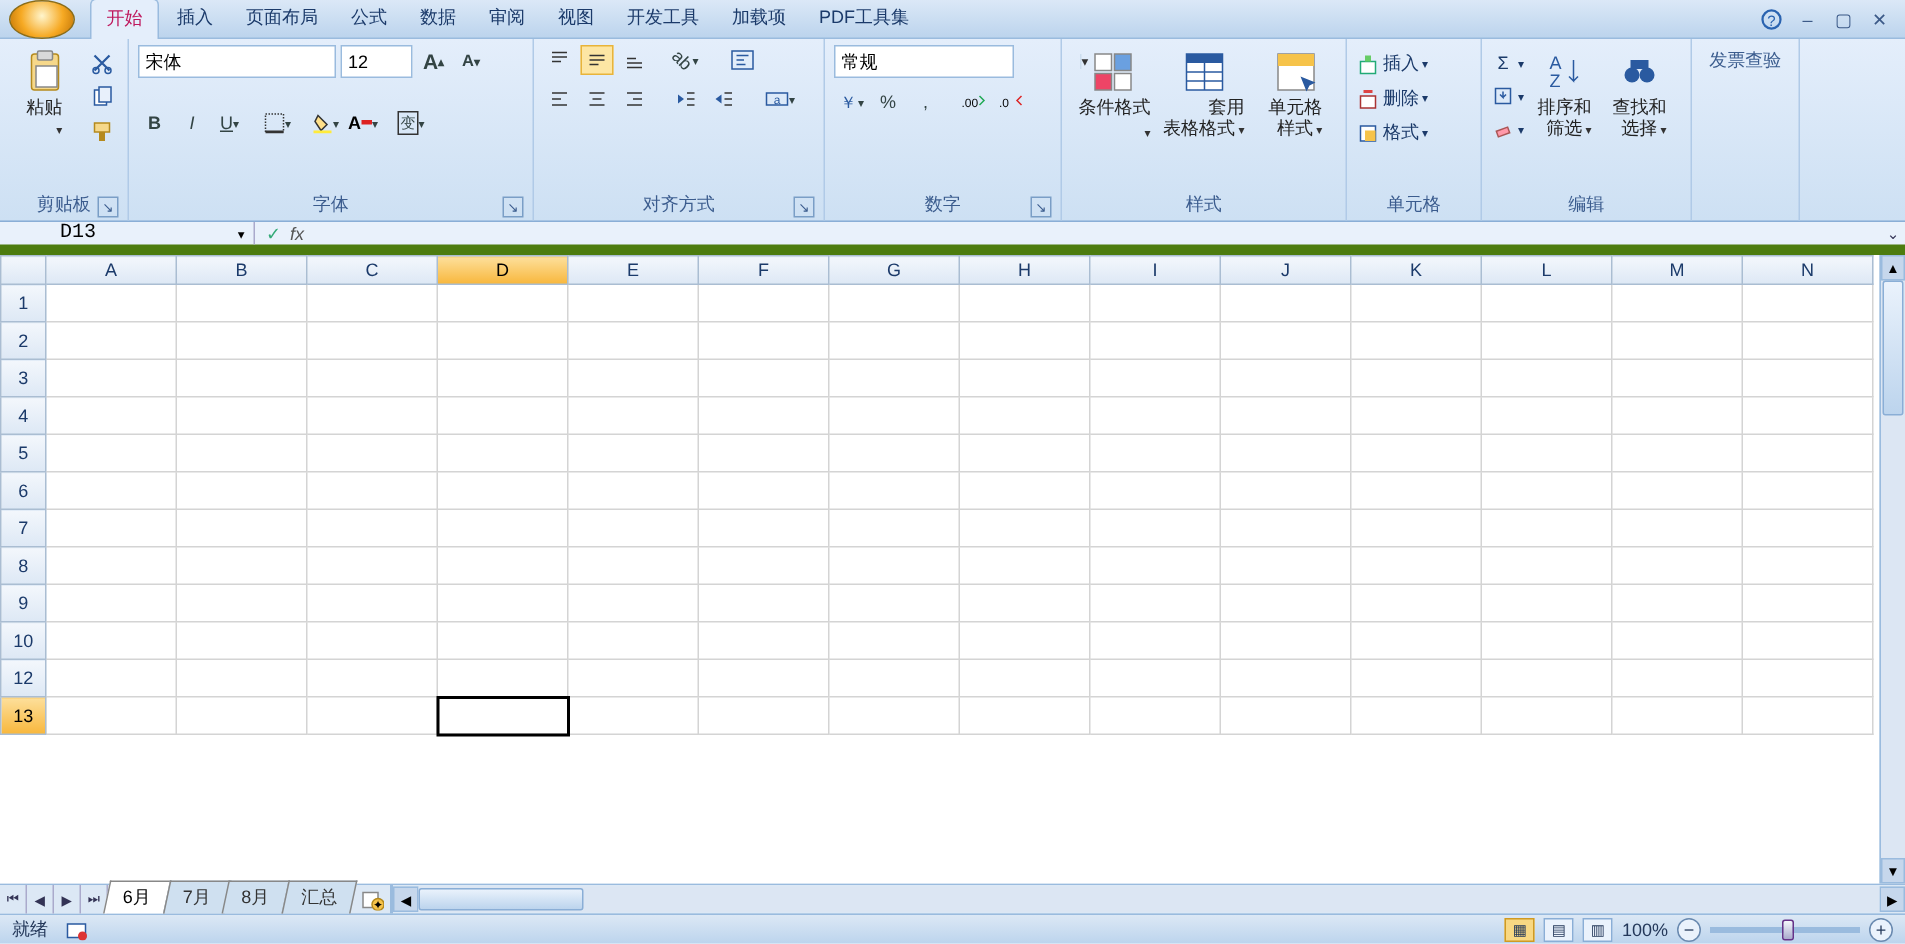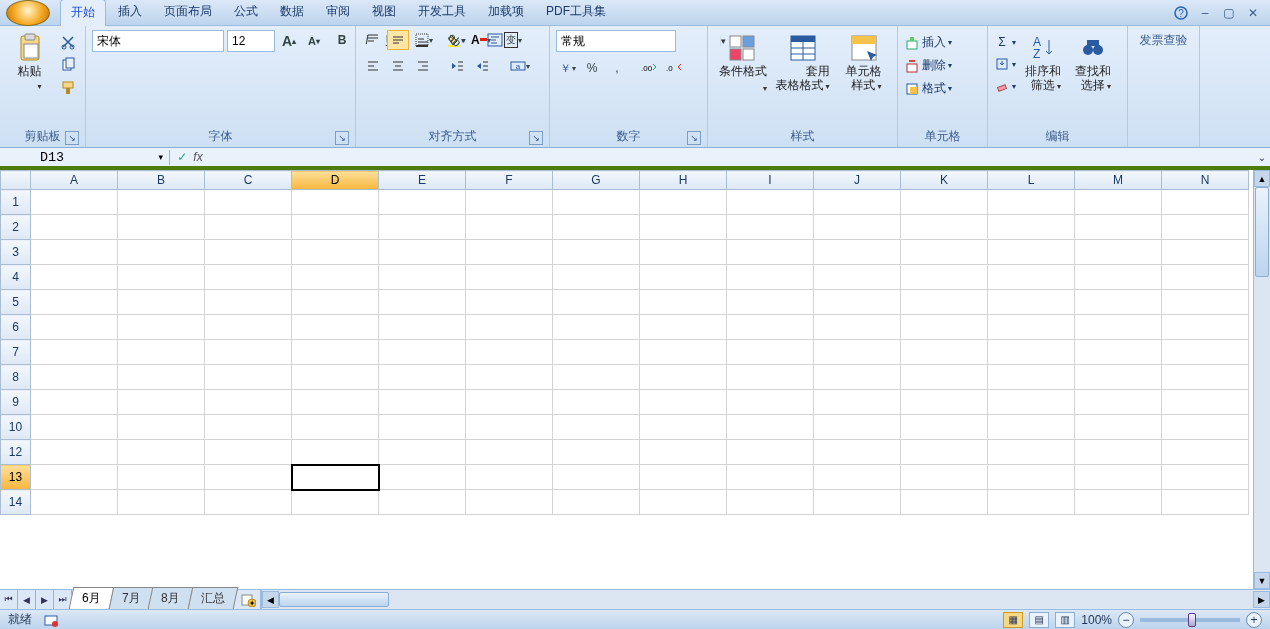--- a/index.html
+++ b/index.html
@@ -3,21 +3,21 @@
 <meta charset="utf-8">
 <style>
 * { box-sizing: border-box; margin: 0; padding: 0; font-family: "Microsoft YaHei", SimSun, Arial, sans-serif; }
 body { width: 1270px; height: 629px; background: #bcd4ed; overflow: hidden; font-size: 12px; user-select: none; }
 
 
 .titlebar { display: flex; align-items: center; height: 26px; background: linear-gradient(#dbe8f7,#bcd4ed); border-bottom: 1px solid #9abbde; }
 .office-btn { width: 44px; height: 26px; background: radial-gradient(circle at 50% 40%, #fff5cc, #f6a923 55%, #c97c0a 90%); border-radius: 50%; margin-left: 6px; border: 1px solid #8a6d1a; }
 .tabs { display: flex; margin-left: 10px; gap: 2px; }
 .tab { padding: 4px 10px 5px; color: #1b3a6a; cursor: pointer; }
-.tab.active { background: #e4eefb; border: 1px solid #9abbde; border-bottom: none; border-radius: 4px 4px 0 0; color: #1d4ed8; font-weight: 500; }
+.tab.active { background: #e4eefb; border: 1px solid #9abbde; border-bottom: none; border-radius: 4px 4px 0 0; color: #be185d; font-weight: 500; }
 .title-right { margin-left: auto; display: flex; gap: 10px; padding-right: 10px; align-items: center; }
 .win-icon { width: 14px; height: 14px; color: #3c5a88; display:flex; align-items:center; justify-content:center; font-size:12px; cursor:pointer; }
 
 
 .ribbon { height: 122px; background: linear-gradient(#e4eefb,#cde0f3); border-bottom: 1px solid #8aaed6; display: flex; }
 .group { border-right: 1px solid #b0cae7; display: flex; flex-direction: column; padding: 4px 6px 2px; }
 .group-body { flex: 1; display: flex; align-items: flex-start; gap: 4px; }
 .group-title { text-align: center; color: #3b5c8e; font-size: 12px; position: relative; padding-top: 2px; }
 .group-title .dialog-launcher { position: absolute; right: 0; bottom: 0; width: 14px; height: 14px; border: 1px solid #7a9ec6; font-size: 9px; color:#3b5c8e; display:flex; align-items:center; justify-content:center; cursor:pointer; }
 
@@ -32,21 +32,21 @@
 .combo { display:flex; align-items:center; background:#fff; border:1px solid #9abbde; height:22px; }
 .combo input { border:none; outline:none; font-size:12px; padding:0 4px; background:transparent; }
 .combo .drop { width:14px; text-align:center; font-size:9px; color:#333; cursor:pointer; border-left:1px solid #cde; }
 
 .row { display:flex; gap:3px; align-items:center; }
 
 .lbl-line { display:flex; align-items:center; gap:2px; font-size:12px; color:#1b3a6a; cursor:pointer; }
 .lbl-line .ic { width:16px; height:16px; display:flex; align-items:center; justify-content:center; }
 
 
-.fbar { height: 22px; background:#e9f1fb; border-bottom:4px solid #4d7c0f; display:flex; align-items:center; }
+.fbar { height: 22px; background:#e9f1fb; border-bottom:7px solid #4d7c0f; display:flex; align-items:center; }
 .namebox { width:150px; display:flex; align-items:center; border-right:1px solid #aac; margin-left:20px; }
 .namebox input { width:110px; border:none; background:transparent; outline:none; font-family:"Courier New",monospace; padding-left:20px; text-align:left; }
 .namebox .drop { font-size:9px; margin-left:auto; padding-right:6px; cursor:pointer; }
 .fbar .fx { width:40px; display:flex; align-items:center; justify-content:center; gap:6px; font-style:italic; color:#555; }
 .fbar .fx .tick { color:#3a7; font-style:normal; }
 .fbar .formula-input { flex:1; border:none; outline:none; background:transparent; padding-left:6px; }
 .fbar .expand { width:16px; text-align:center; cursor:pointer; color:#335; font-size:10px; }
 
 
 .grid-wrap { position:relative; height: calc(629px - 26px - 122px - 22px - 20px - 20px); display:flex; }
@@ -154,21 +154,21 @@
               <rect x="3" y="2" width="10" height="6" fill="#f6d88a" stroke="#b58a1e"></rect>
               <rect x="6" y="8" width="4" height="6" fill="#b58a1e"></rect>
             </svg>
           </div>
       </div>
     </div>
     <div class="group-title"><span>剪贴板</span><div class="dialog-launcher">↘</div></div>
   </div>
 
   <div class="group" style="width:270px">
-    <div class="group-body" style="flex-direction:row;gap:6px;width:100%">
+    <div class="group-body" style="flex-direction:column;gap:20px;width:100%">
       <div class="row">
         <div class="combo" style="width:132px">
             <input value="宋体" style="">
             <div class="drop">▾</div>
           </div>
         <div class="combo" style="width:48px">
             <input value="12" style="">
             <div class="drop">▾</div>
           </div>
         <div class="sm-btn" style="font-size:14px;font-weight:bold">A<sup style="font-size:8px">▴</sup></div>
@@ -705,37 +705,20 @@
             <td class="cell"></td>
             <td class="cell"></td>
             <td class="cell"></td>
             <td class="cell"></td>
             <td class="cell"></td>
             <td class="cell"></td>
             <td class="cell"></td>
             <td class="cell"></td>
             <td class="cell"></td>
           </tr>
-          <tr>
-            <td class="rowhead">14</td>
-            <td class="cell"></td>
-            <td class="cell"></td>
-            <td class="cell"></td>
-            <td class="cell"></td>
-            <td class="cell"></td>
-            <td class="cell"></td>
-            <td class="cell"></td>
-            <td class="cell"></td>
-            <td class="cell"></td>
-            <td class="cell"></td>
-            <td class="cell"></td>
-            <td class="cell"></td>
-            <td class="cell"></td>
-            <td class="cell"></td>
-          </tr>
         </tbody>
       </table>
   </div>
   <div class="vscroll">
     <div class="arrow">▲</div>
     <div class="track">
         <div class="thumb"></div>
       </div>
     <div class="arrow">▼</div>
   </div>

